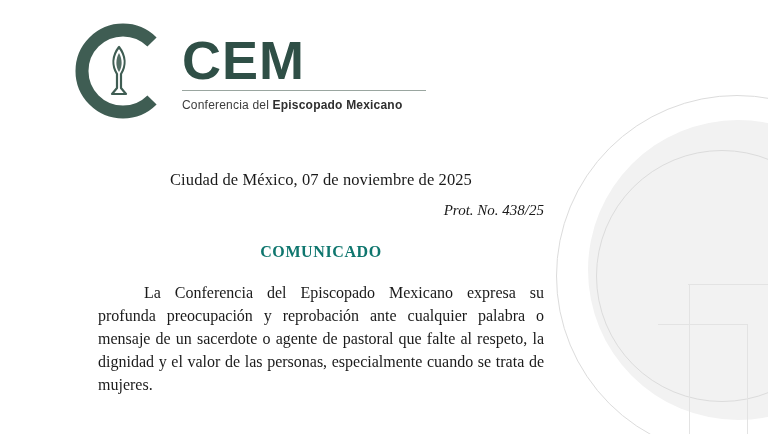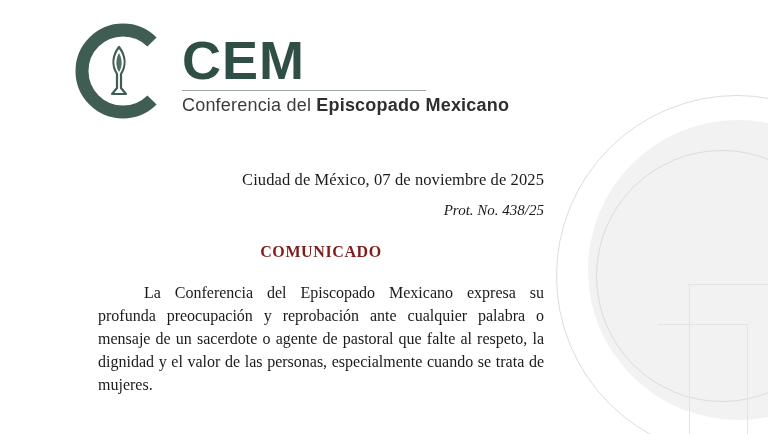--- a/index.html
+++ b/index.html
@@ -75,21 +75,21 @@
   .logo-cem {
     font-family: "Liberation Sans", sans-serif;
     font-weight: bold;
     font-size: 54px;
     line-height: 54px;
     letter-spacing: 1px;
     color: #2f4f46;
   }
   .logo-sub {
     font-family: "Liberation Sans", sans-serif;
-    font-size: 18px;
+    font-size: 12px;
     line-height: 16px;
     color: #3c3c3c;
     margin-top: 6px;
     letter-spacing: 0.2px;
   }
   .logo-sub b { font-weight: bold; color: #2f2f2f; }
   .logo-rule {
     height: 1px;
     background: #9aa6a0;
     margin-top: 3px;
@@ -97,38 +97,38 @@
   }
 
   
   .doc-body {
     position: absolute;
     left: 98px;
     right: 92px;
     top: 170px;
   }
   .dateline {
-    text-align: right;
+    text-align: center;
     font-size: 16.5px;
     color: #1a1a1a;
     letter-spacing: 0.1px;
   }
   .protno {
     text-align: right;
     font-size: 15px;
     font-style: italic;
     color: #1a1a1a;
     margin-top: 12px;
   }
   .comunicado {
     text-align: center;
     font-weight: bold;
     font-size: 16px;
     letter-spacing: 0.6px;
-    color: #7f1d1d;
+    color: #0f766e;
     margin-top: 24px;
   }
   .headline {
     text-align: center;
     font-weight: bold;
     font-size: 16.5px;
     line-height: 22px;
     color: #111;
     margin-top: 20px;
     padding: 0 14px;

